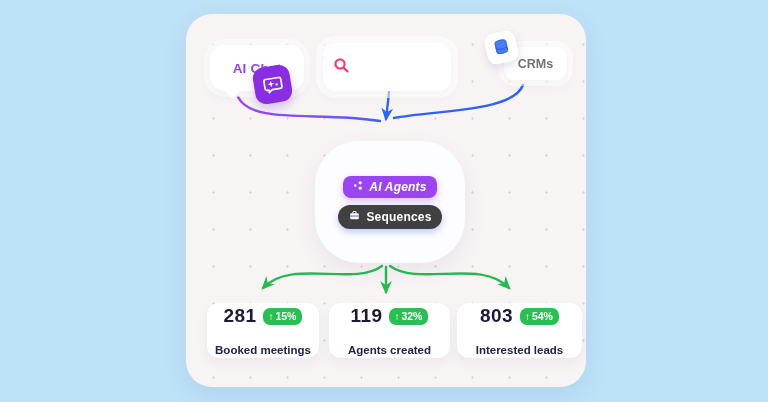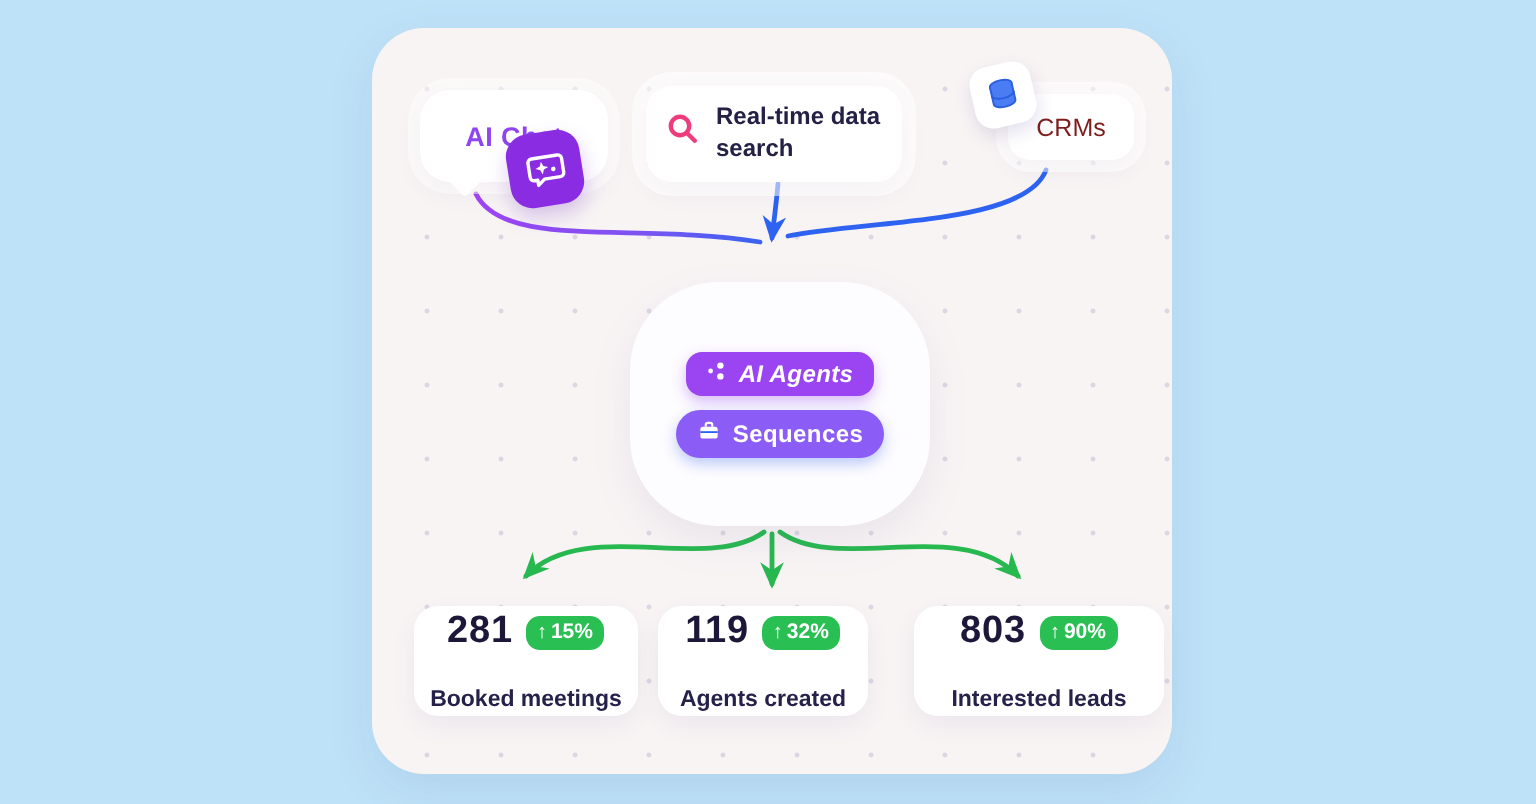--- a/index.html
+++ b/index.html
@@ -50,21 +50,21 @@
   .realtime-card .lbl {
     color:#242046; font-weight:700; font-size:12px; line-height:1.3; width:92px;
   }
 
   .crms-card {
     position:absolute; left:504px; top:47px; width:63px; height:33px;
     background:#ffffff; border-radius:11px;
     display:flex; align-items:center; justify-content:center;
     box-shadow:0 0 0 6px rgba(255,255,255,.5), 0 5px 12px rgba(90,70,140,.08);
   }
-  .crms-card .lbl { color:#7f1d1d; font-weight:400; font-size:12.5px; }
+  .crms-card .lbl { color:#737373; font-weight:700; font-size:12.5px; }
   .db-badge {
     position:absolute; left:486px; top:32px; width:31px; height:31px;
     background:#ffffff; border-radius:9px; transform:rotate(-13deg);
     display:flex; align-items:center; justify-content:center;
     box-shadow:0 4px 9px rgba(90,70,140,.16);
   }
 
   
   .hub {
     position:absolute; left:315px; top:141px; width:150px; height:122px;
@@ -72,40 +72,40 @@
     display:flex; flex-direction:column; align-items:center; justify-content:center; gap:7px;
     box-shadow:0 8px 20px rgba(120,100,160,.10);
   }
   .pill {
     display:inline-flex; align-items:center; gap:5px;
     border-radius:8px; padding:4px 10px;
     color:#ffffff; font-size:12px; font-weight:700; letter-spacing:.2px;
     white-space:nowrap;
   }
   .pill.purple { background:#9b45f2; box-shadow:0 3px 7px rgba(150,70,240,.35);font-style:italic; }
-  .pill.blue   { background:#8b5cf6; box-shadow:0 3px 7px rgba(40,90,240,.30);border-radius:12px; }
+  .pill.blue   { background:#404040; box-shadow:0 3px 7px rgba(40,90,240,.30);border-radius:12px; }
 
   
   .stat {
     position:absolute; top:303px; height:55px;
     background:#ffffff; border-radius:12px;
     display:flex; flex-direction:column; align-items:center; justify-content:center; gap:17px;
     box-shadow:0 5px 12px rgba(90,70,140,.07);
   }
   .stat .row { display:flex; align-items:center; gap:7px; }
   .stat .num { color:#1d1839; font-size:19px; font-weight:800; letter-spacing:.4px; }
   .delta {
     background:#2abf53; color:#ffffff; border-radius:7px;
     padding:2.5px 6px 2.5px 5px; font-size:10.5px; font-weight:700;
     display:inline-flex; align-items:center; gap:2px;
   }
   .delta .up { font-size:10px; font-weight:800; }
   .stat .cap { color:#26214a; font-size:11.5px; font-weight:700; }
   .stat1 { left:207px; width:112px; }
-  .stat2 { left:329px; width:105px; }
+  .stat2 { left:329px; width:121px; }
   .stat3 { left:457px; width:125px; }
 </style>
 </head>
 <body>
 
 <div class="panel"></div>
 
 <svg class="arrows" viewBox="0 0 768 402">
   <defs>
     <linearGradient id="gradPurple" x1="238" y1="96" x2="379" y2="122" gradientUnits="userSpaceOnUse">
@@ -141,21 +141,20 @@
   </svg>
 </div>
 
 <div class="realtime-card">
   <span>
     <svg width="17" height="17" viewBox="0 0 17 17" fill="none">
       <circle cx="7" cy="7" r="4.6" stroke="#ee3d7f" stroke-width="2.2"></circle>
       <path d="M10.6 10.6 L14.4 14.4" stroke="#ee3d7f" stroke-width="2.2" stroke-linecap="round"></path>
     </svg>
   </span>
-  <span class="lbl">Real-time data search</span>
 </div>
 
 <div class="crms-card">
   <span class="lbl">CRMs</span>
 </div>
 <div class="db-badge">
   <svg width="19" height="19" viewBox="0 0 24 24" fill="none">
     <ellipse cx="12" cy="5.5" rx="7" ry="3" fill="#4a7cf4" stroke="#2b5fe0" stroke-width="1.2"></ellipse>
     <path d="M5 5.5 v5.5 c0 1.66 3.13 3 7 3 s7-1.34 7-3 V5.5" fill="#4a7cf4" stroke="#2b5fe0" stroke-width="1.2"></path>
     <path d="M5 11 v5.5 c0 1.66 3.13 3 7 3 s7-1.34 7-3 V11" fill="#4a7cf4" stroke="#2b5fe0" stroke-width="1.2"></path>
@@ -206,17 +205,17 @@
     </span>
   </div>
   <span class="cap">Agents created</span>
 </div>
 
 <div class="stat stat3">
   <div class="row">
     <span class="num">803</span>
     <span class="delta">
       <span class="up">↑</span>
-      <span>90%</span>
+      <span>54%</span>
     </span>
   </div>
   <span class="cap">Interested leads</span>
 </div>
 
 </body></html>

